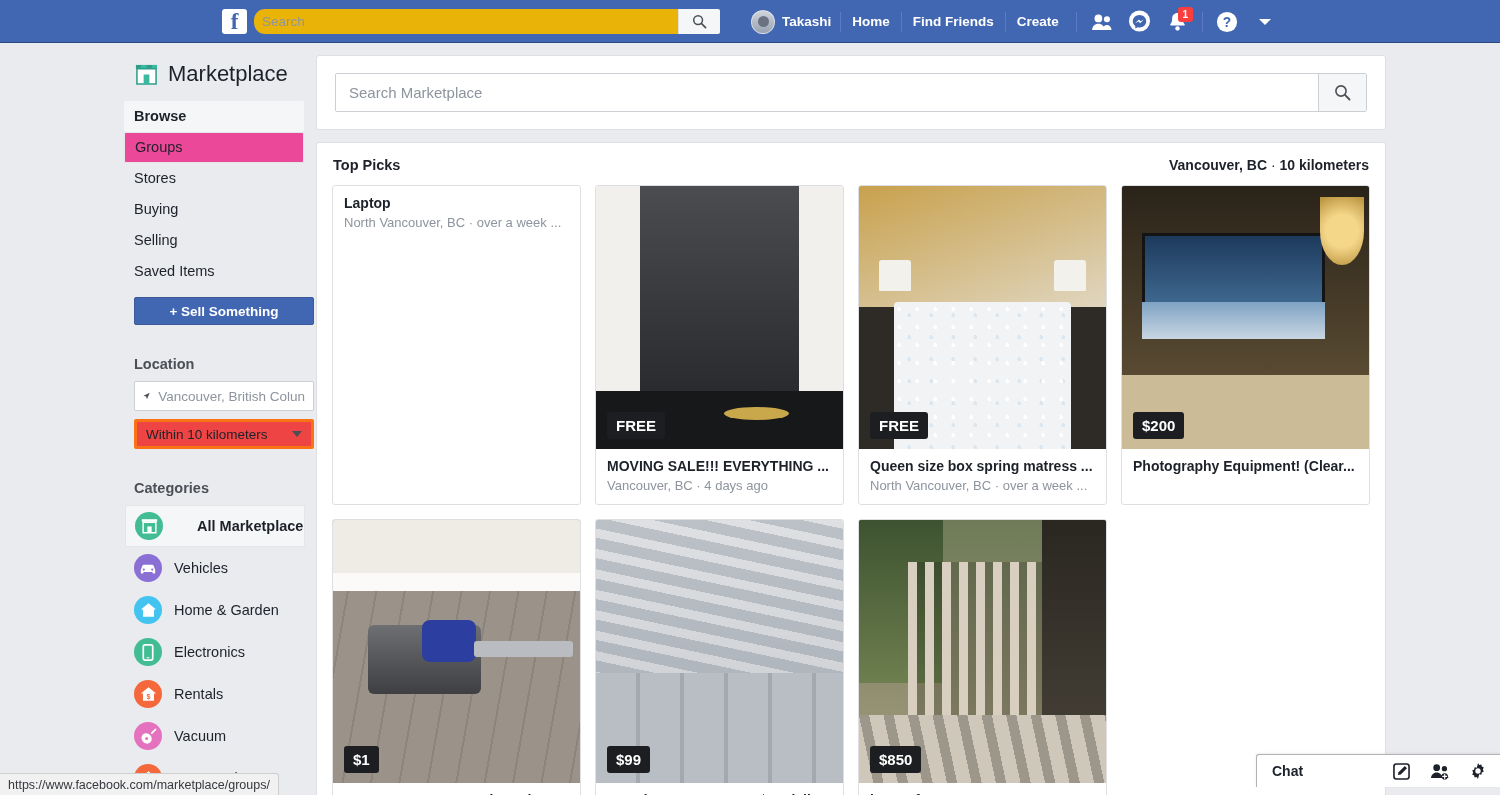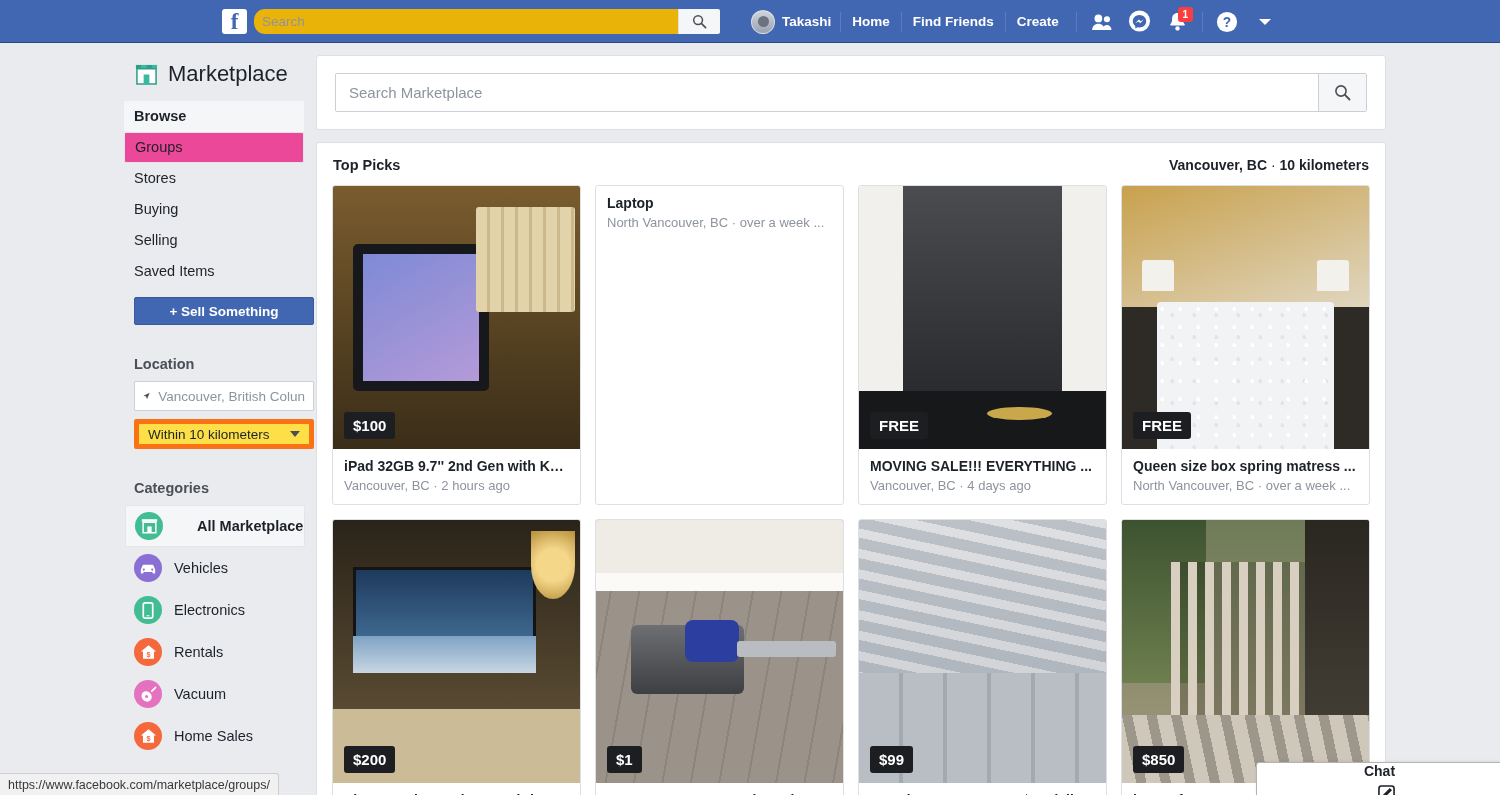--- a/index.html
+++ b/index.html
@@ -129,21 +129,21 @@
     background: #fff; border: 1px solid #ccd0d5; border-radius: 2px;
     display: flex; align-items: center; padding: 0 8px; gap: 8px;
     overflow: hidden;
   }
   .loc-text {
     font-size: 13.5px; color: #8d949e; white-space: nowrap;
   }
   .dist-field {
     margin-left: 126px; margin-top: 8px;
     width: 180px; height: 30px;
-    background: #fde047; border: 5px solid #f97316; border-radius: 2px;
+    background: #ef4444; border: 3px solid #f97316; border-radius: 2px;
     display: flex; align-items: center; justify-content: space-between;
     padding: 0 9px; cursor: pointer;
   }
   .dist-text { font-size: 13.5px; color: #1d2129; }
   .cat-list { padding-left: 117px; }
   .cat-item {
     display: flex; align-items: center; gap: 12px;
     height: 42px; width: 180px; padding-left: 9px;
     border-radius: 2px; cursor: pointer;
   }
@@ -219,29 +219,28 @@
     white-space: nowrap; overflow: hidden; text-overflow: ellipsis;
     margin-bottom: 4px;
   }
   .card-meta {
     font-size: 13px; color: #8d949e;
     white-space: nowrap; overflow: hidden; text-overflow: ellipsis;
   }
 
   
   .chatbar {
-    position: absolute; right: 0; bottom: 0;
+    position: absolute; right: 0; bottom: 8px;
     width: 244px; height: 33px;
     background: #fff; border: 1px solid #b3b3b3;
     border-right: none; border-bottom: none;
     border-radius: 3px 0 0 0;
     display: flex; align-items: center;
     padding: 0 13px 0 15px; gap: 6px;
     box-shadow: 0 -1px 3px rgba(0,0,0,.07);
-    flex-direction: column;
   }
   .chat-label { font-size: 14px; font-weight: bold; color: #1d2129; flex: 1; }
   .chat-icon { margin-left: 14px; cursor: pointer; display: flex; }
 
   
   .statusbar {
     position: absolute; left: 0; bottom: 0;
     height: 22px; background: #f1f1f1;
     border: 1px solid #cfcfcf; border-left: none; border-bottom: none;
     border-radius: 0 3px 0 0;
@@ -367,20 +366,28 @@
       <span class="cat-circle" style="background:#8a6fd4">
         <svg width="18" height="13" viewBox="0 0 20 14">
             <path d="M2 8.5l1.8-4.6C4 3.2 4.6 2.8 5.3 2.8h9.4c.7 0 1.3.4 1.5 1.1L18 8.5v3.2c0 .5-.4.8-.8.8h-1.4c-.5 0-.8-.3-.8-.8v-.8H5v.8c0 .5-.4.8-.8.8H2.8c-.5 0-.8-.3-.8-.8z" fill="#fff"></path>
             <circle cx="5.3" cy="8.2" r="1.2" fill="#8a6fd4"></circle>
             <circle cx="14.7" cy="8.2" r="1.2" fill="#8a6fd4"></circle>
           </svg>
       </span>
       <span class="cat-label">Vehicles</span>
     </div>
     <div class="cat-item">
+      <span class="cat-circle" style="background:#43c3ef">
+        <svg width="17" height="16" viewBox="0 0 20 18">
+            <path d="M10 1L1 8.5h2.5V17h13V8.5H19z" fill="#fff"></path>
+          </svg>
+      </span>
+      <span class="cat-label">Home &amp; Garden</span>
+    </div>
+    <div class="cat-item">
       <span class="cat-circle" style="background:#42bd93">
         <svg width="12" height="17" viewBox="0 0 12 18">
             <rect x="1" y="1" width="10" height="16" rx="1.8" fill="none" stroke="#fff" stroke-width="1.8"></rect>
             <rect x="4.3" y="14" width="3.4" height="1.2" rx=".6" fill="#fff"></rect>
           </svg>
       </span>
       <span class="cat-label">Electronics</span>
     </div>
     <div class="cat-item">
       <span class="cat-circle" style="background:#f4683c">
@@ -430,33 +437,20 @@
   <div class="picks-card">
     <div class="picks-head">
       <span class="picks-title">Top Picks</span>
       <span class="picks-loc">
         <b>Vancouver, BC</b><span> · </span><b>10 kilometers</b>
       </span>
     </div>
 
     <div class="grid">
 
-      <div class="card">
-        <div class="card-img">
-          <div class="ph" style="background:linear-gradient(#7a5c2e,#3a2d18)"></div>
-          <div class="ph" style="left:8%;top:22%;width:55%;height:56%;background:#16181c;border-radius:5px"></div>
-          <div class="ph" style="left:12%;top:26%;width:47%;height:48%;background:linear-gradient(150deg,#7e8ad6,#b49ad8)"></div>
-          <div class="ph" style="left:58%;top:8%;width:40%;height:40%;background:repeating-linear-gradient(90deg,#e3d3ab 0 11px,#cbb98d 11px 14px);border-radius:3px"></div>
-          <div class="price-tag">$100</div>
-        </div>
-        <div class="card-body">
-          <div class="card-title">iPad 32GB 9.7'' 2nd Gen with Ke...</div>
-          <div class="card-meta">Vancouver, BC · 2 hours ago</div>
-        </div>
-      </div>
 
       <div class="card">
         <div class="card-body">
           <div class="card-title">Laptop</div>
           <div class="card-meta">North Vancouver, BC · over a week ...</div>
         </div>
       </div>
 
       <div class="card">
         <div class="card-img">

